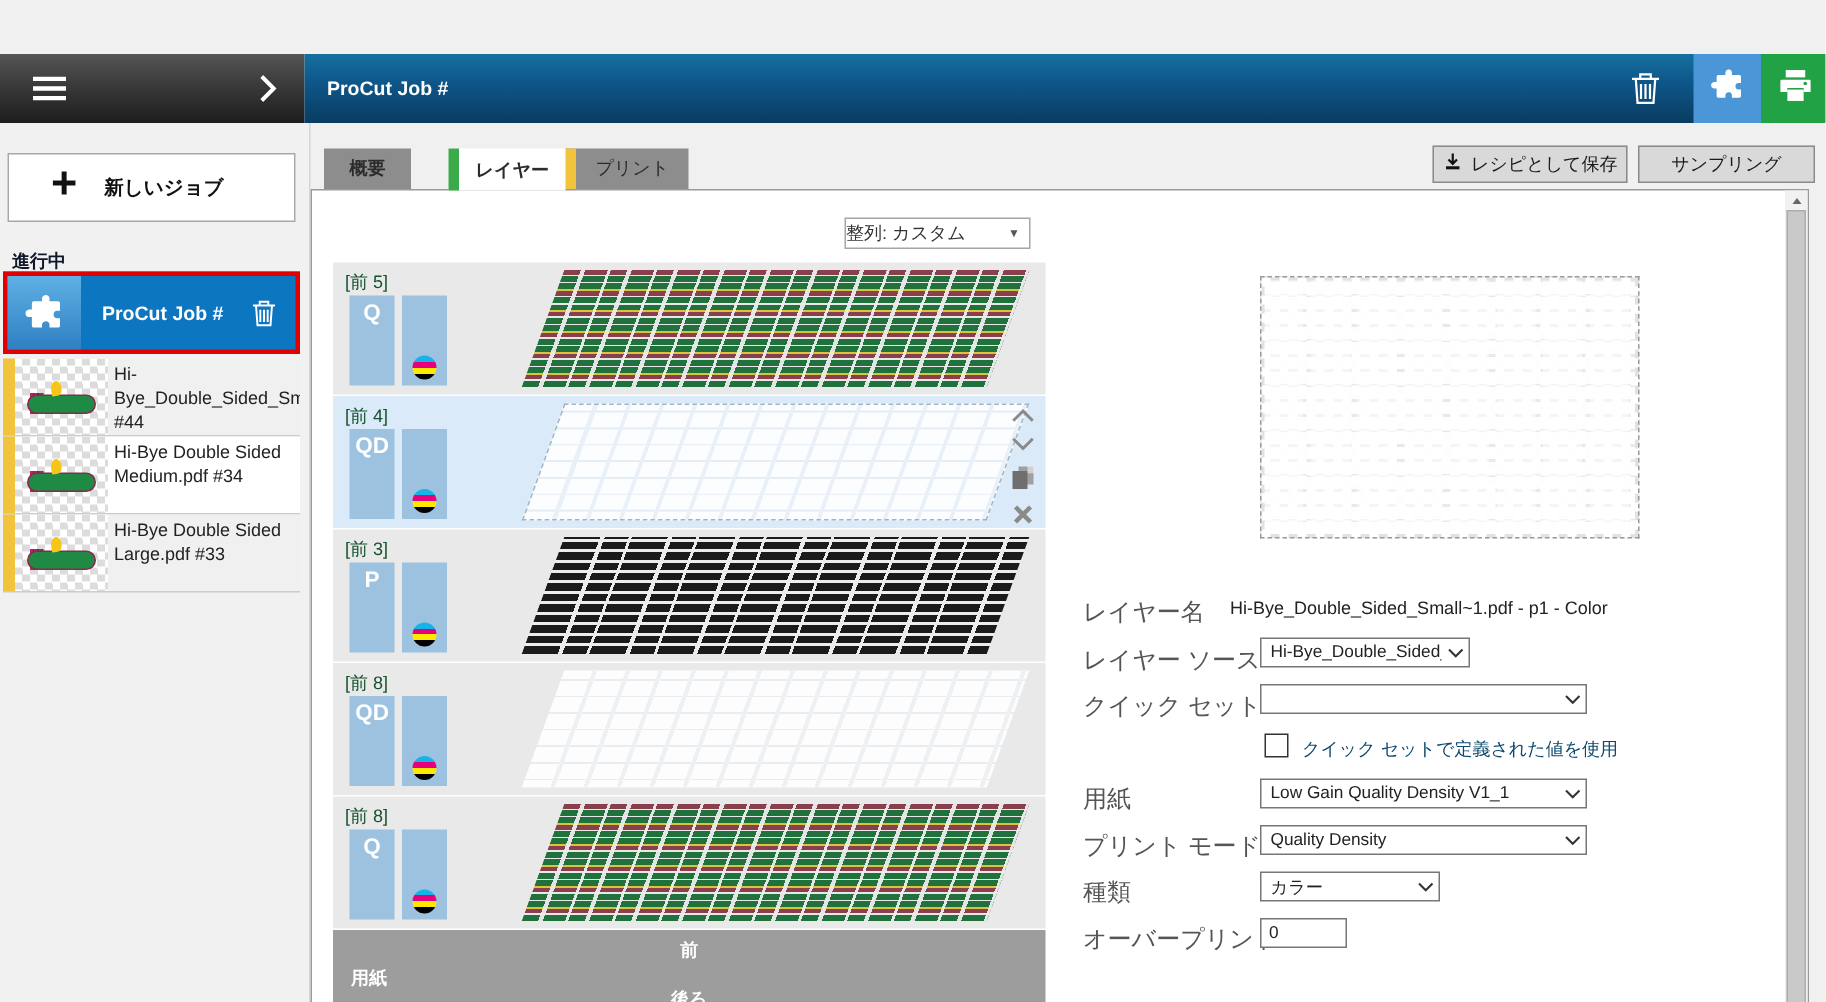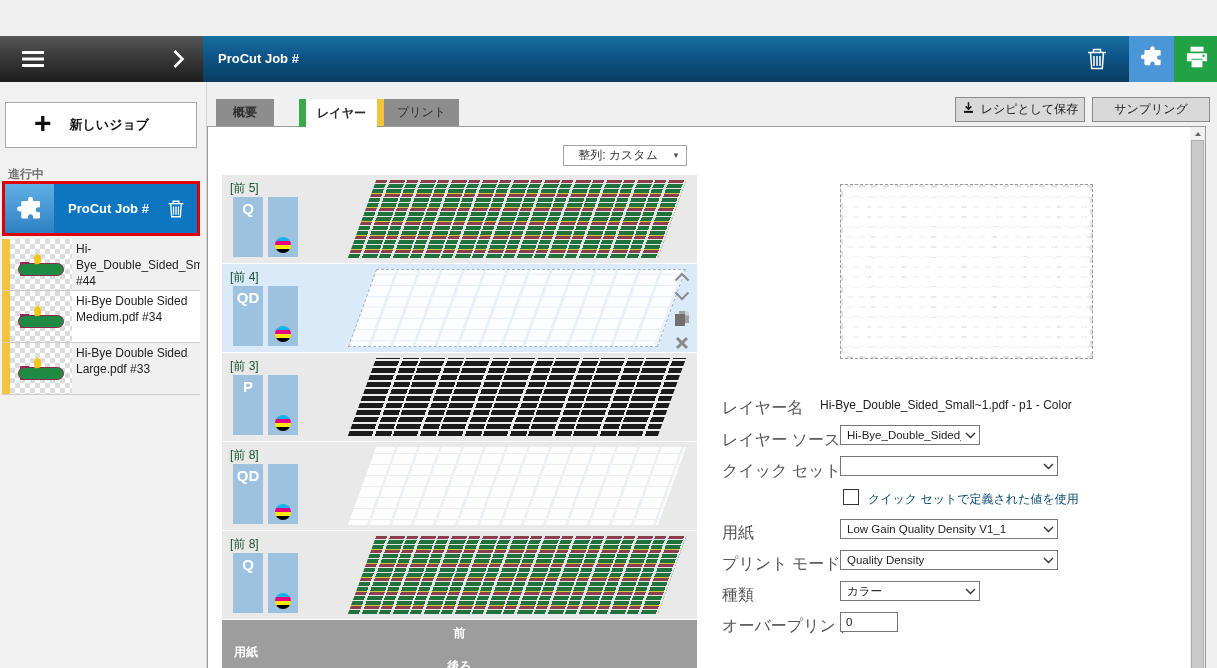--- a/index.html
+++ b/index.html
@@ -20,21 +20,21 @@
   .tb-btn { position:absolute; top:0; width:45px; height:46px; display:flex; align-items:center; justify-content:center; cursor:pointer; }
   .tb-puzzle { left:926px; background:#4a96d7; }
   .tb-print  { left:971px; background:#21a244; }
 
   
   .sidebar { position:absolute; left:0; top:46px; width:207px; height:622px; background:#f1f1f1; border-right:1px solid #d6d6d6; }
   .new-job-btn { position:absolute; left:5px; top:20px; width:192px; height:46px; background:#fff;
     border:1px solid #a8a8a8; display:flex; align-items:center; cursor:pointer; }
   .new-job-plus { font-size:30px; font-weight:bold; color:#111; margin:0 18px 4px 28px; line-height:1; }
   .new-job-label { font-size:13px; font-weight:bold; color:#111; }
-  .section-label { position:absolute; left:8px; top:84px; font-size:12px; font-weight:bold; color:#737373; }
+  .section-label { position:absolute; left:8px; top:84px; font-size:12px; font-weight:bold; color:#0f172a; }
   .selected-job { position:absolute; left:2px; top:99px; width:198px; height:55px; background:#0d76c0;
     border:3px solid #e00000; display:flex; align-items:center; cursor:pointer; }
   .job-icon-tile { width:49px; height:49px; background:linear-gradient(180deg,#5fb0e4,#2e80c2);
     display:flex; align-items:center; justify-content:center; flex:0 0 49px; }
   .selected-job-name { color:#fff; font-size:13px; font-weight:bold; margin-left:14px; flex:1; }
   .sel-trash { width:20px; height:20px; margin-right:10px; }
   .job-list { position:absolute; left:2px; top:157px; width:198px; }
   .job-item { display:flex; width:198px; height:52px; border-bottom:1px solid #ccc; cursor:pointer; }
   .job-stripe { flex:0 0 8px; background:#f2c33d; }
   .job-thumb { flex:0 0 62px; position:relative; background-color:#fff;
@@ -58,21 +58,21 @@
   .action-btn { position:absolute; top:61px; height:25px; background:#d9d9d9; border:1px solid #8a8a8a;
     font-size:12px; color:#1a1a1a; display:flex; align-items:center; justify-content:center; gap:6px; cursor:pointer; }
   .btn-save { left:955px; width:130px; }
   .btn-sampling { left:1092px; width:118px; }
 
   
   .main-panel { position:absolute; left:207px; top:90px; width:999px; height:571px; background:#fff; border:1px solid #9a9a9a; }
 
   .sort-select { position:absolute; left:563px; top:109px; width:124px; height:21px; background:#fff;
     border:1px solid #a5a5a5; font-size:12px; color:#333; display:flex; align-items:center; cursor:pointer; }
-  .sort-select .txt { flex:1; text-align:center; }
+  .sort-select .txt { flex:1; text-align:left; }
   .sort-select .arr { font-size:8px; color:#555; margin-right:6px; }
 
   
   .layer-row { position:absolute; left:222px; width:475px; height:88px; background:#e9e9e9; }
   .layer-row.selected { background:#daeaf8; }
   .row-label { position:absolute; left:8px; top:5px; font-size:12px; color:#14532d;text-align:center; }
   .lbar { position:absolute; top:22px; width:30px; height:60px; background:#9cc2e0; }
   .lbar1 { left:11px; text-align:center; }
   .lbar2 { left:46px; }
   .mode-badge { color:#fff; font-weight:bold; font-size:15px; line-height:1; padding-top:4px; display:block; }
@@ -386,21 +386,21 @@
   <div class="sel" style="left:840px; top:514px; width:218px">
     <span class="txt">Quality Density</span>
     <span class="chv">
         <svg width="11" height="7">
           <path d="M1 1l4.5 4.5L10 1" stroke="#333" stroke-width="1.4" fill="none"></path>
         </svg>
       </span>
   </div>
 
   <div class="fld-label" style="top:549px">種類</div>
-  <div class="sel" style="left:840px; top:545px; width:140px">
+  <div class="sel" style="left:840px; top:545px; width:120px">
     <span class="txt">カラー</span>
     <span class="chv">
         <svg width="11" height="7">
           <path d="M1 1l4.5 4.5L10 1" stroke="#333" stroke-width="1.4" fill="none"></path>
         </svg>
       </span>
   </div>
 
   <div class="fld-label" style="top:580px">オーバープリント</div>
   <input class="txt-input" type="text" value="0" style="">

